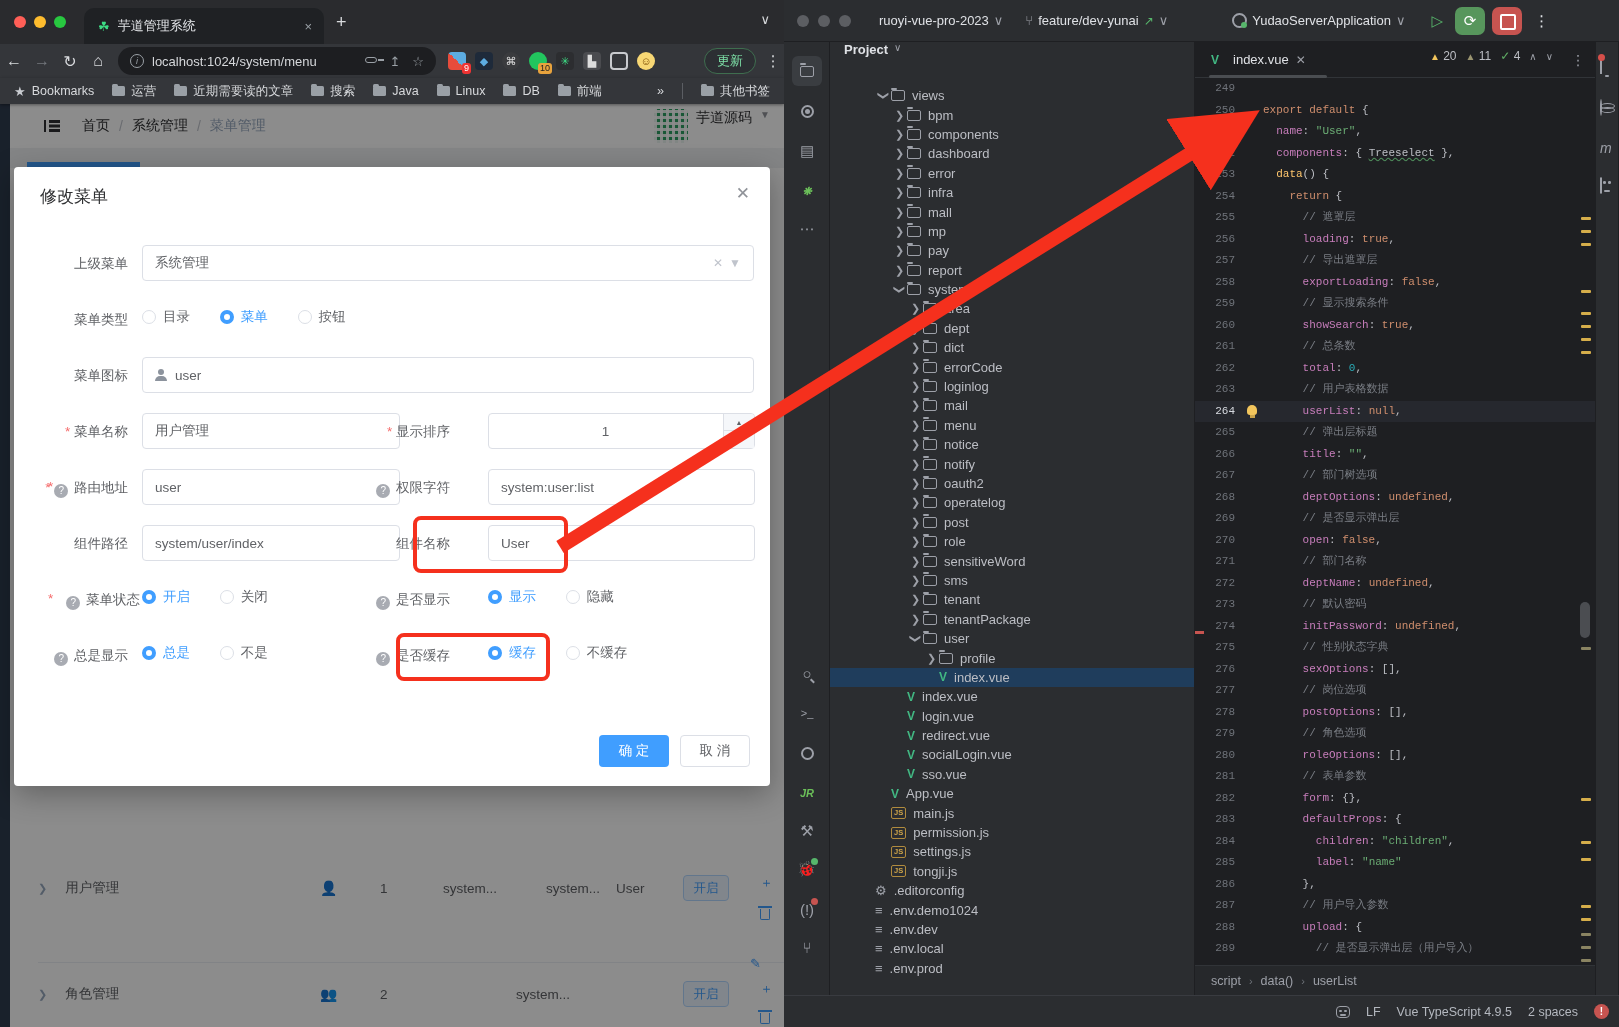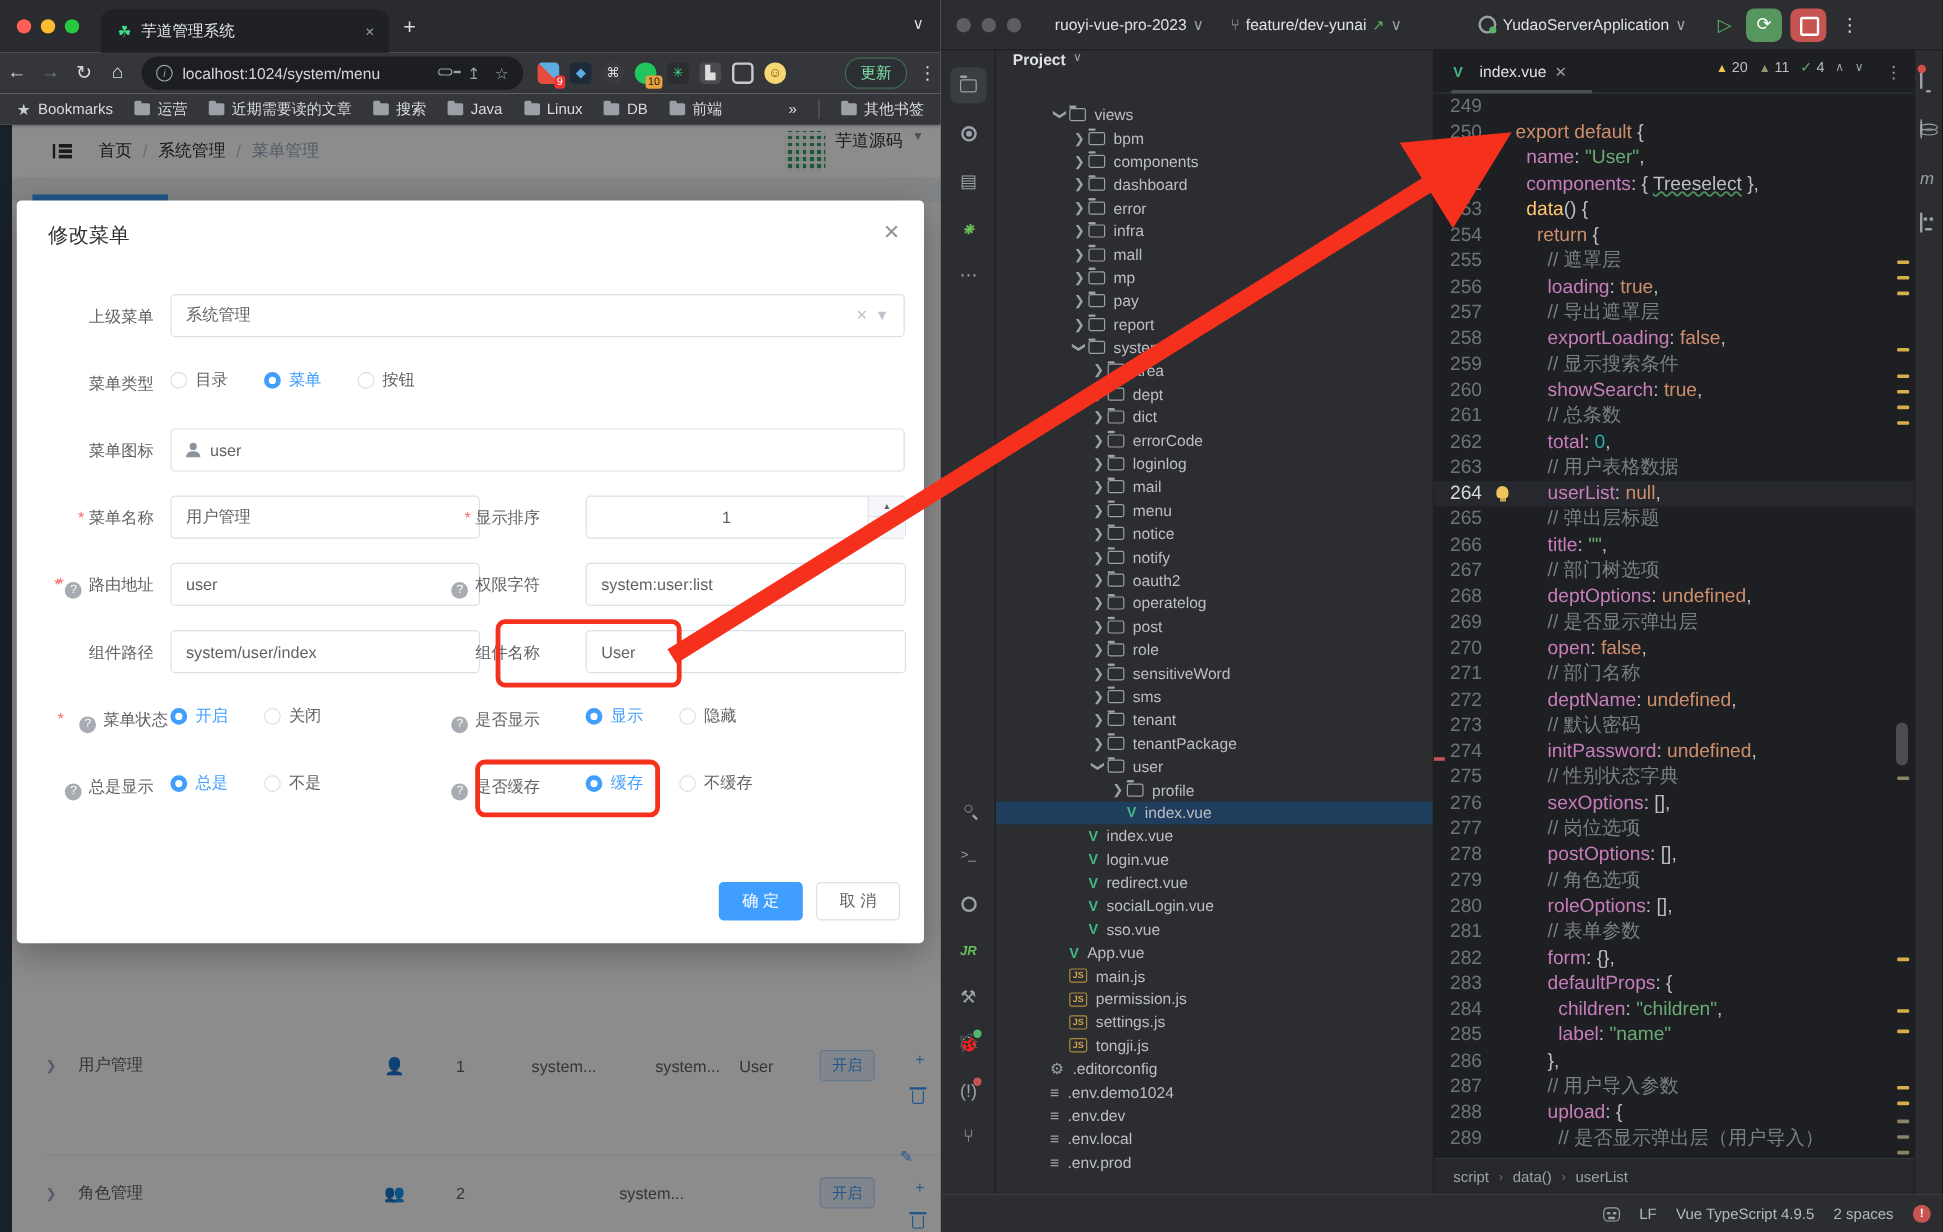--- a/index.html
+++ b/index.html
@@ -94,21 +94,21 @@
   .rdot{width:14px;height:14px;border-radius:50%;border:1px solid #dcdfe6;background:#fff;flex:none;}
   .radio.on .rdot{border:4.5px solid #409eff;}
   .radio.on em{color:#409eff;}
   .radio em{font-style:normal;}
   .numinp{position:absolute;border:1px solid #dcdfe6;border-radius:4px;height:36px;background:#fff;}
   .numval{position:absolute;left:0;right:32px;top:0;bottom:0;display:flex;align-items:center;justify-content:center;}
   .steps{position:absolute;right:0;top:0;bottom:0;width:31px;border-left:1px solid #dcdfe6;}
   .steps div{height:50%;background:#f5f7fa;text-align:center;font-size:7px;color:#606266;line-height:17px;}
   .steps div:first-child{border-bottom:1px solid #dcdfe6;border-radius:0 3px 0 0;}
   .okbtn{position:absolute;left:585px;top:568px;width:70px;height:32px;background:#409eff;color:#fff;
-         border-radius:4px;text-align:center;line-height:32px;font-size:13.5px;}
+         border-radius:4px;text-align:center;line-height:32px;font-size:13.5px;font-family:Liberation Serif, serif;}
   .cxbtn{position:absolute;left:666px;top:568px;width:70px;height:32px;border:1px solid #dcdfe6;color:#606266;
          border-radius:4px;text-align:center;line-height:30px;font-size:13.5px;background:#fff;}
   
   .rbox{position:absolute;border:4px solid #f5301d;border-radius:8px;z-index:60;pointer-events:none;}
   .rbox.b1{left:413px;top:516px;width:155px;height:57px;}
   .rbox.b2{left:396px;top:633px;width:154px;height:48px;}
   .annot-svg{position:absolute;left:0;top:0;z-index:60;pointer-events:none;}
   
   .ide{position:relative;width:835px;height:1027px;background:#1e1f22;flex:none;color:#bcbec4;font-size:13px;}
   .ititle{height:42px;background:#2b2d30;display:flex;align-items:center;border-bottom:1px solid #1e1f22;}
@@ -151,21 +151,21 @@
   .jsi{display:inline-block;border:1px solid #b08b3e;color:#cfa549;font-size:7.5px;font-weight:bold;
        padding:1px 2px;border-radius:2px;margin-right:7px;flex:none;line-height:8px;}
   .cfgi{color:#9da0a8;margin-right:7px;font-size:13px;flex:none;}
   .editor{width:400px;position:relative;flex:none;background:#1e1f22;}
   .etabbar{height:36px;display:flex;align-items:center;border-bottom:1px solid #313438;position:relative;}
   .etab{display:flex;align-items:center;gap:7px;padding:0 10px 0 16px;color:#dfe1e5;height:100%;position:relative;}
   .etab:after{content:"";position:absolute;left:14px;bottom:-1px;width:118px;height:3px;background:#4a4d51;border-radius:2px;}
   .etab .x2{color:#9da0a8;font-size:12px;}
   .etabkebab{position:absolute;right:10px;color:#9da0a8;font-size:14px;}
   .codearea{position:absolute;left:0;top:36px;right:0;height:887px;overflow:hidden;
-            font-family:Liberation Sans, sans-serif;font-size:16px;}
+            font-family:Liberation Mono, monospace;font-size:11px;}
   .cline{height:21.5px;line-height:21.5px;white-space:pre;position:relative;}
   .cline.cur{background:#26282e;}
   .cline .ln{display:inline-block;width:40px;text-align:right;color:#6f737a;margin-right:28px;flex:none;}
   .cline.cur .ln{color:#d5d8de;}
   .bulb{position:absolute;left:52px;top:4px;width:10px;height:10px;background:#f2c55c;border-radius:50% 50% 30% 30%;}
   .bulb:after{content:"";position:absolute;left:2.5px;bottom:-3px;width:5px;height:2.5px;background:#caa34a;}
   .tk-k{color:#cf8e6d;} .tk-p{color:#c77dbb;} .tk-s{color:#6aab73;} .tk-n{color:#2aacb8;}
   .tk-c{color:#7a7e85;} .tk-t{color:#bcbec4;} .tk-f{color:#ffc66d;}
   .tk-u{color:#bcbec4;text-decoration:underline;text-decoration-style:wavy;text-decoration-color:#4f8f5c;}
   .inspect{position:absolute;top:5px;right:36px;display:flex;gap:9px;align-items:center;

